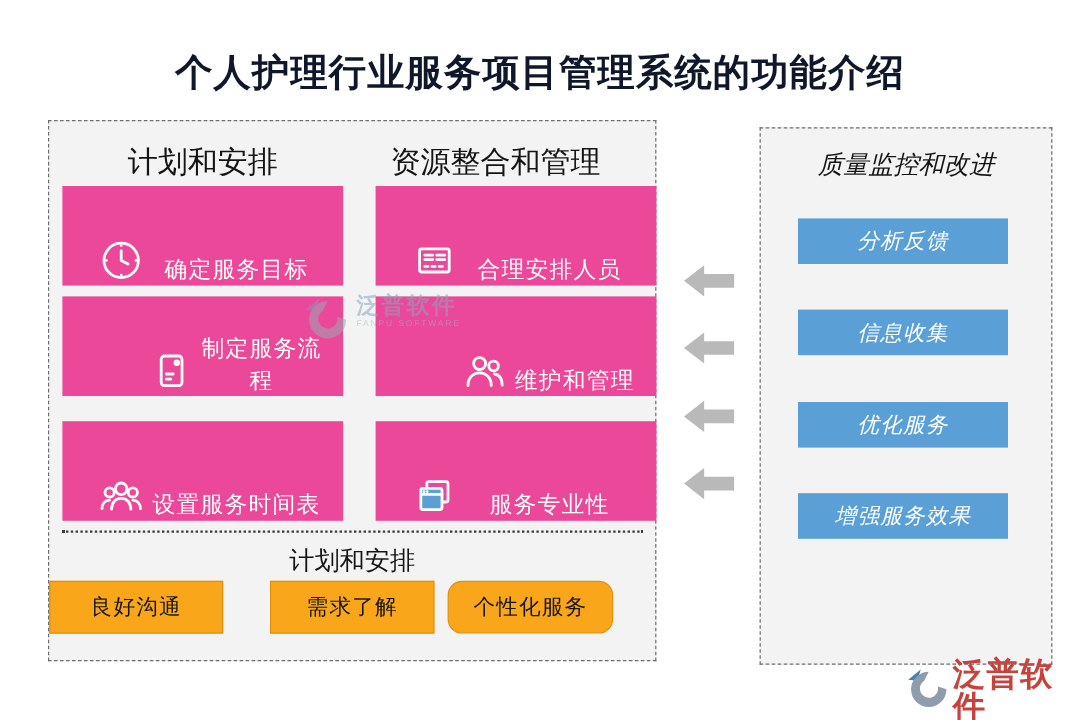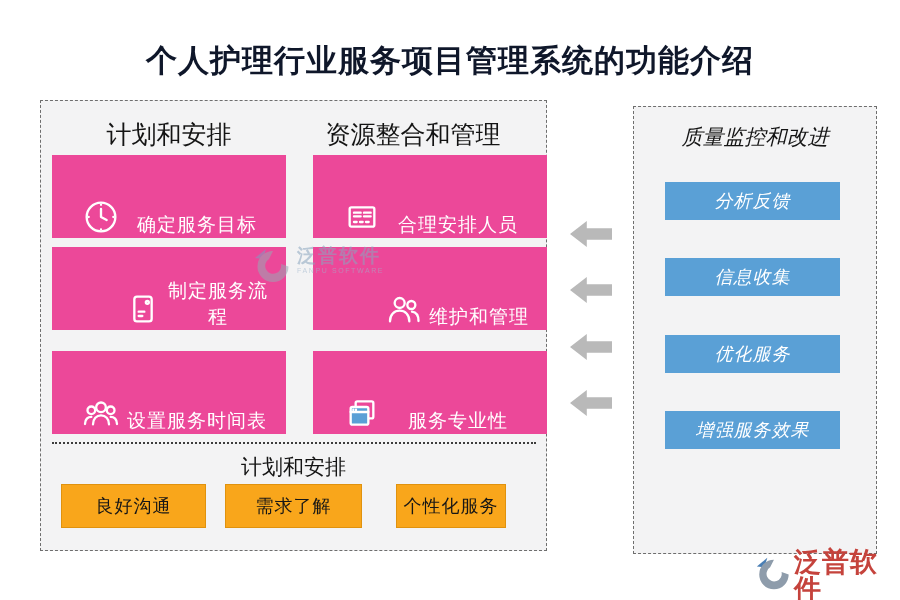--- a/index.html
+++ b/index.html
@@ -29,23 +29,23 @@
     letter-spacing:1px; }
 
   .dotted-sep { position:absolute; left:11px; top:341px; width:484px; height:0;
     border-top:2px dotted #3c3c3c; }
   .crm-header { position:absolute; top:352px; left:0; width:100%;
     text-align:center; font-size:21px; color:#141414; }
 
   .orange-btn { position:absolute; top:383px; height:44px; background:#f9a61b;
     border:1px solid #e0920e; color:#161616; display:flex; align-items:center;
     justify-content:center; font-size:18px; letter-spacing:1px; }
-  .o0 { left:20px;  width:145px; }
+  .o0 { left:0;  width:145px; }
   .o1 { left:184px; width:137px; }
-  .o2 { left:355px; width:110px; }
+  .o2 { left:332px; width:138px;border-radius:12px; }
 
   .rp-header { position:absolute; top:16px; left:0; width:100%;
     text-align:center; font-size:21px; color:#141414; }
   .small-btn { position:absolute; left:31px; width:175px; height:38px;
     background:#5aa0d6; color:#fff; display:flex; align-items:center;
     justify-content:center; font-size:18px; letter-spacing:1px; }
   .s0 { top:75px; } .s1 { top:151px; } .s2 { top:228px; } .s3 { top:304px; }
 
   .arrow { position:absolute; left:570px; width:42px; height:26px;
     background:#b9b9b9;

